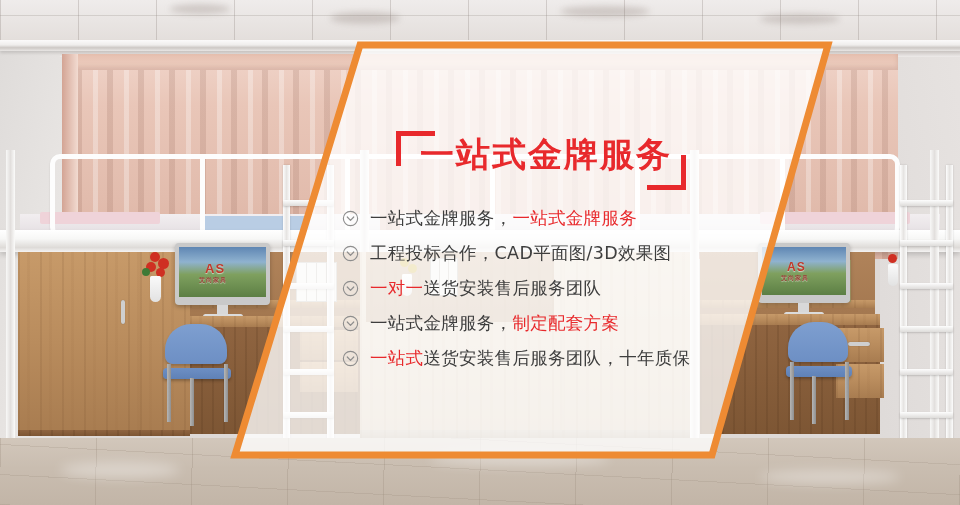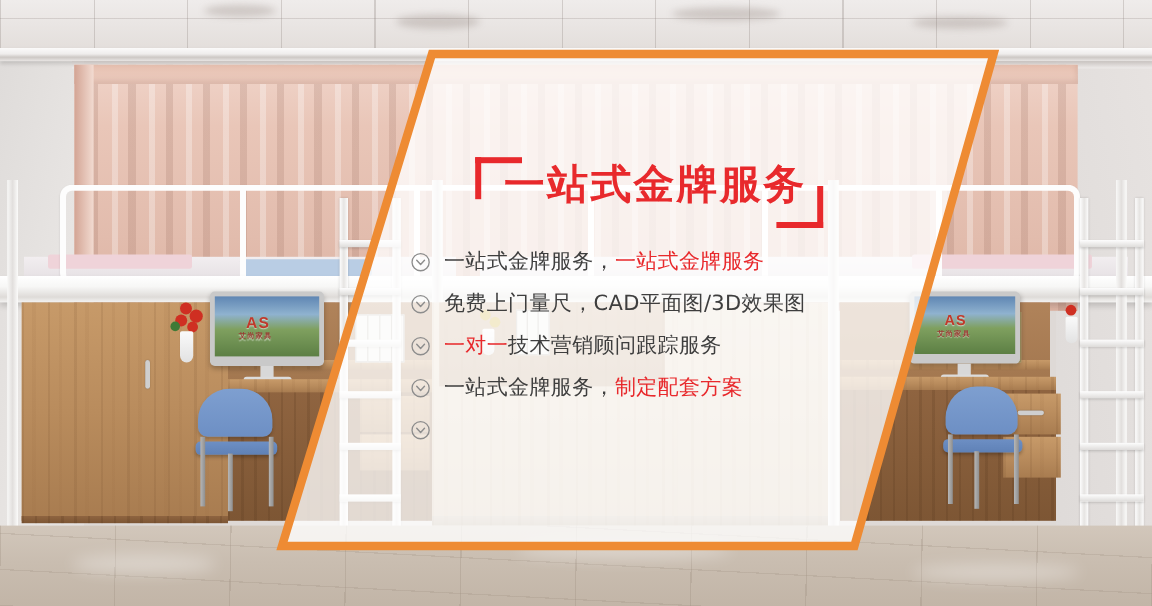--- a/index.html
+++ b/index.html
@@ -335,42 +335,43 @@
           <path d="M6.2 8.2 L10 12.2 L13.8 8.2" fill="none" stroke="#8d8d8d" stroke-width="1.4" stroke-linecap="round" stroke-linejoin="round"></path>
         </svg>
         <span class="txt"><span>一站式金牌服务，</span><span class="hl">一站式金牌服务</span><span></span></span>
       </div>
 
       <div class="row">
         <svg class="bullet" viewBox="0 0 20 20">
           <circle cx="10" cy="10" r="8.4" fill="none" stroke="#8d8d8d" stroke-width="1.3"></circle>
           <path d="M6.2 8.2 L10 12.2 L13.8 8.2" fill="none" stroke="#8d8d8d" stroke-width="1.4" stroke-linecap="round" stroke-linejoin="round"></path>
         </svg>
-        <span class="txt"><span>免费上门量尺，CAD平面图/3D效果图</span><span class="hl"></span><span></span></span>
-      </div>
-
-      <div class="row">
-        <svg class="bullet" viewBox="0 0 20 20">
-          <circle cx="10" cy="10" r="8.4" fill="none" stroke="#8d8d8d" stroke-width="1.3"></circle>
-          <path d="M6.2 8.2 L10 12.2 L13.8 8.2" fill="none" stroke="#8d8d8d" stroke-width="1.4" stroke-linecap="round" stroke-linejoin="round"></path>
-        </svg>
-        <span class="txt"><span></span><span class="hl">一对一</span><span>技术营销顾问跟踪服务</span></span>
+        <span class="txt"><span>工程投标合作，CAD平面图/3D效果图</span><span class="hl"></span><span></span></span>
+      </div>
+
+      <div class="row">
+        <svg class="bullet" viewBox="0 0 20 20">
+          <circle cx="10" cy="10" r="8.4" fill="none" stroke="#8d8d8d" stroke-width="1.3"></circle>
+          <path d="M6.2 8.2 L10 12.2 L13.8 8.2" fill="none" stroke="#8d8d8d" stroke-width="1.4" stroke-linecap="round" stroke-linejoin="round"></path>
+        </svg>
+        <span class="txt"><span></span><span class="hl">一对一</span><span>送货安装售后服务团队</span></span>
       </div>
 
       <div class="row">
         <svg class="bullet" viewBox="0 0 20 20">
           <circle cx="10" cy="10" r="8.4" fill="none" stroke="#8d8d8d" stroke-width="1.3"></circle>
           <path d="M6.2 8.2 L10 12.2 L13.8 8.2" fill="none" stroke="#8d8d8d" stroke-width="1.4" stroke-linecap="round" stroke-linejoin="round"></path>
         </svg>
         <span class="txt"><span>一站式金牌服务，</span><span class="hl">制定配套方案</span><span></span></span>
       </div>
 
       <div class="row">
         <svg class="bullet" viewBox="0 0 20 20">
           <circle cx="10" cy="10" r="8.4" fill="none" stroke="#8d8d8d" stroke-width="1.3"></circle>
           <path d="M6.2 8.2 L10 12.2 L13.8 8.2" fill="none" stroke="#8d8d8d" stroke-width="1.4" stroke-linecap="round" stroke-linejoin="round"></path>
         </svg>
+        <span class="txt"><span></span><span class="hl">一站式</span><span>送货安装售后服务团队，十年质保</span></span>
       </div>
 
     </div>
   </div>
 
 </div>
 
 </body></html>

